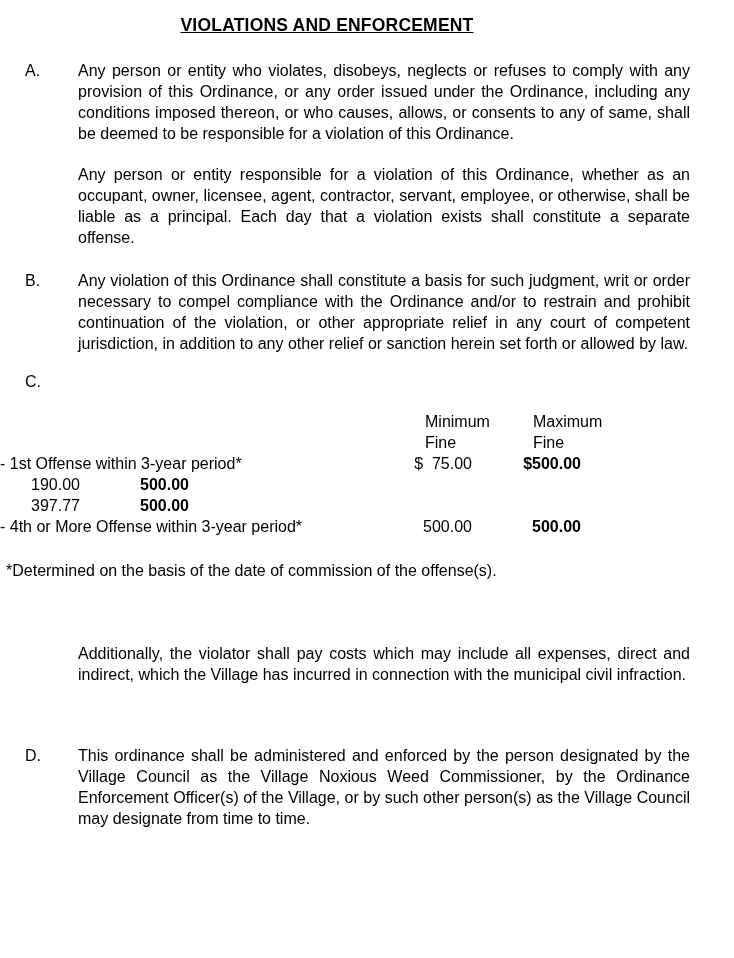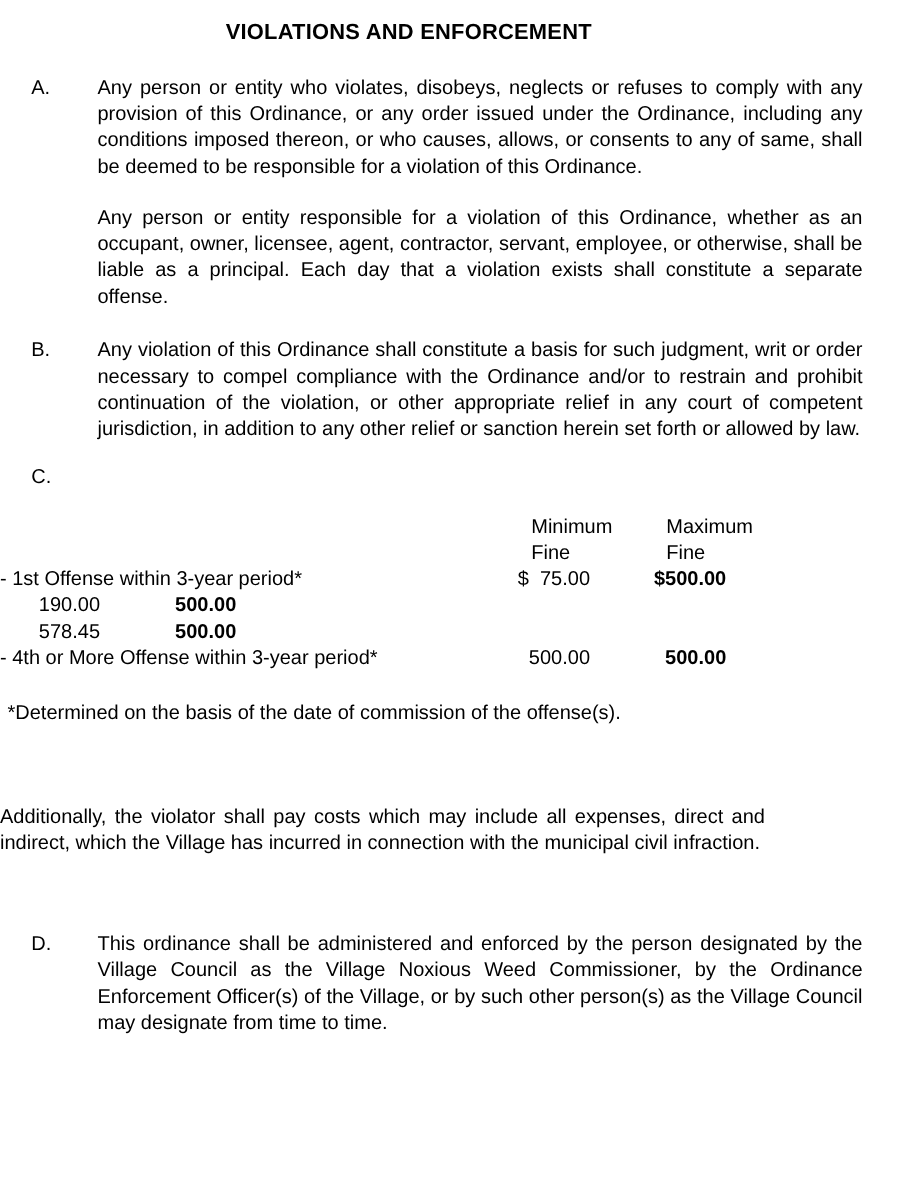--- a/index.html
+++ b/index.html
@@ -11,20 +11,21 @@
     color: var(--ink);
     font-size: 16px;
     line-height: 21px;
     overflow: hidden;
   }
   .page { width: 734px; height: 958px; padding-top: 14px; background: var(--paper); }
 
   .title {
     font-size: 17.5px;
     font-weight: bold;
+    text-decoration: underline;
     line-height: 22px;
     width: fit-content;
     margin: 0 auto 24px auto;
     position: relative;
     left: -40px;
     white-space: nowrap;
     letter-spacing: 0.2px;
   }
 
   .section { display: flex; padding-left: 25px; }
@@ -43,20 +44,21 @@
   .sched-row { display: flex; }
   .col-offense { width: 392px; flex-shrink: 0; }
   .col-min { width: 80px; flex-shrink: 0; text-align: right; white-space: pre; }
   .col-gap { width: 28px; flex-shrink: 0; }
   .col-max { width: 81px; flex-shrink: 0; text-align: right; white-space: pre; font-weight: bold; }
 
   .footnote { margin-top: 23px; padding-left: 6px; }
 
   .costs-para {
     margin-top: 62px;
+    margin-left: 78px;
     width: 612px;
     text-align: justify;
   }
 
   .section-d { margin-top: 60px; }
 </style>
 </head>
 <body>
 
 <div class="page">
@@ -100,21 +102,21 @@
       <div class="col-min">$  75.00</div>
       <div class="col-gap"></div>
       <div class="col-max">$500.00</div>
     </div>
     <div class="sched-row">
       <div class="col-min">190.00</div>
       <div class="col-gap"></div>
       <div class="col-max">500.00</div>
     </div>
     <div class="sched-row">
-      <div class="col-min">578.45</div>
+      <div class="col-min">397.77</div>
       <div class="col-gap"></div>
       <div class="col-max">500.00</div>
     </div>
     <div class="sched-row">
       <div class="col-offense">- 4th or More Offense within 3-year period*</div>
       <div class="col-min">500.00</div>
       <div class="col-gap"></div>
       <div class="col-max">500.00</div>
     </div>
 

